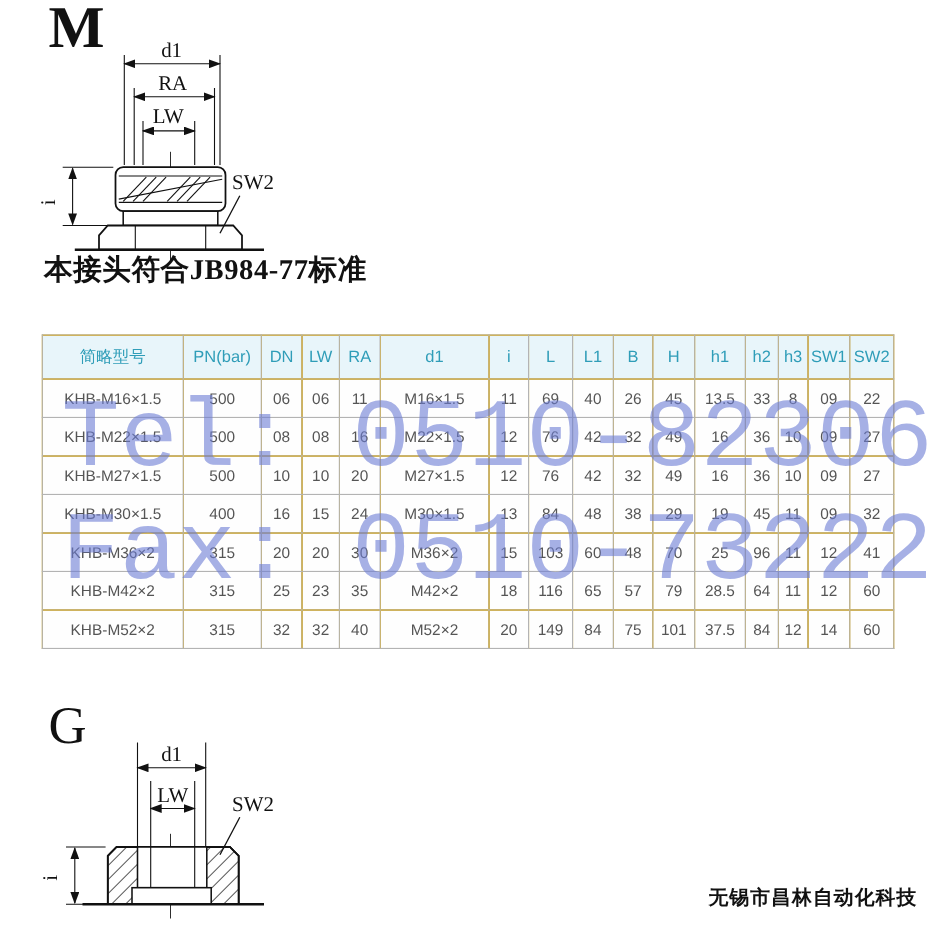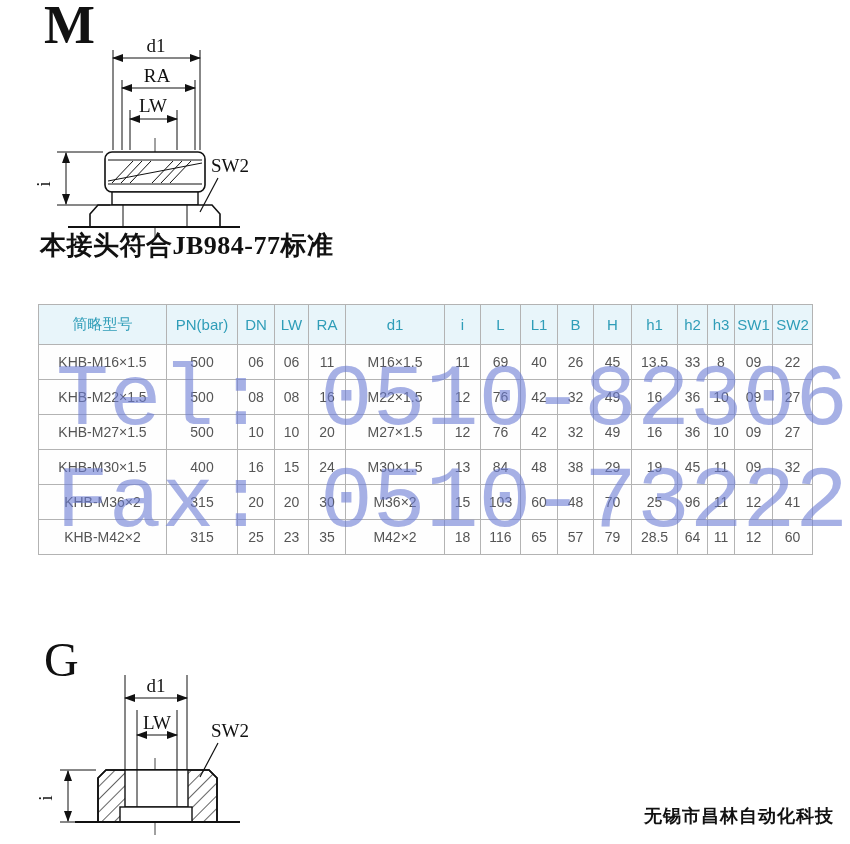--- a/index.html
+++ b/index.html
@@ -266,20 +266,38 @@
           <td>116</td>
           <td>65</td>
           <td>57</td>
           <td>79</td>
           <td>28.5</td>
           <td>64</td>
           <td>11</td>
           <td>12</td>
           <td>60</td>
         </tr>
+        <tr>
+          <td>KHB-M52×2</td>
+          <td>315</td>
+          <td>32</td>
+          <td>32</td>
+          <td>40</td>
+          <td>M52×2</td>
+          <td>20</td>
+          <td>149</td>
+          <td>84</td>
+          <td>75</td>
+          <td>101</td>
+          <td>37.5</td>
+          <td>84</td>
+          <td>12</td>
+          <td>14</td>
+          <td>60</td>
+        </tr>
       </tbody>
   </table>
 </div>
 
 <div id="wm-tel" class="watermark">Tel: 0510-82306871</div>
 <div id="wm-fax" class="watermark">Fax: 0510-73222117</div>
 
 <div id="letter-g" class="big-letter">G</div>
 
 <svg id="svg-g" class="diagram-svg" width="280" height="214" viewBox="0 0 280 214">

